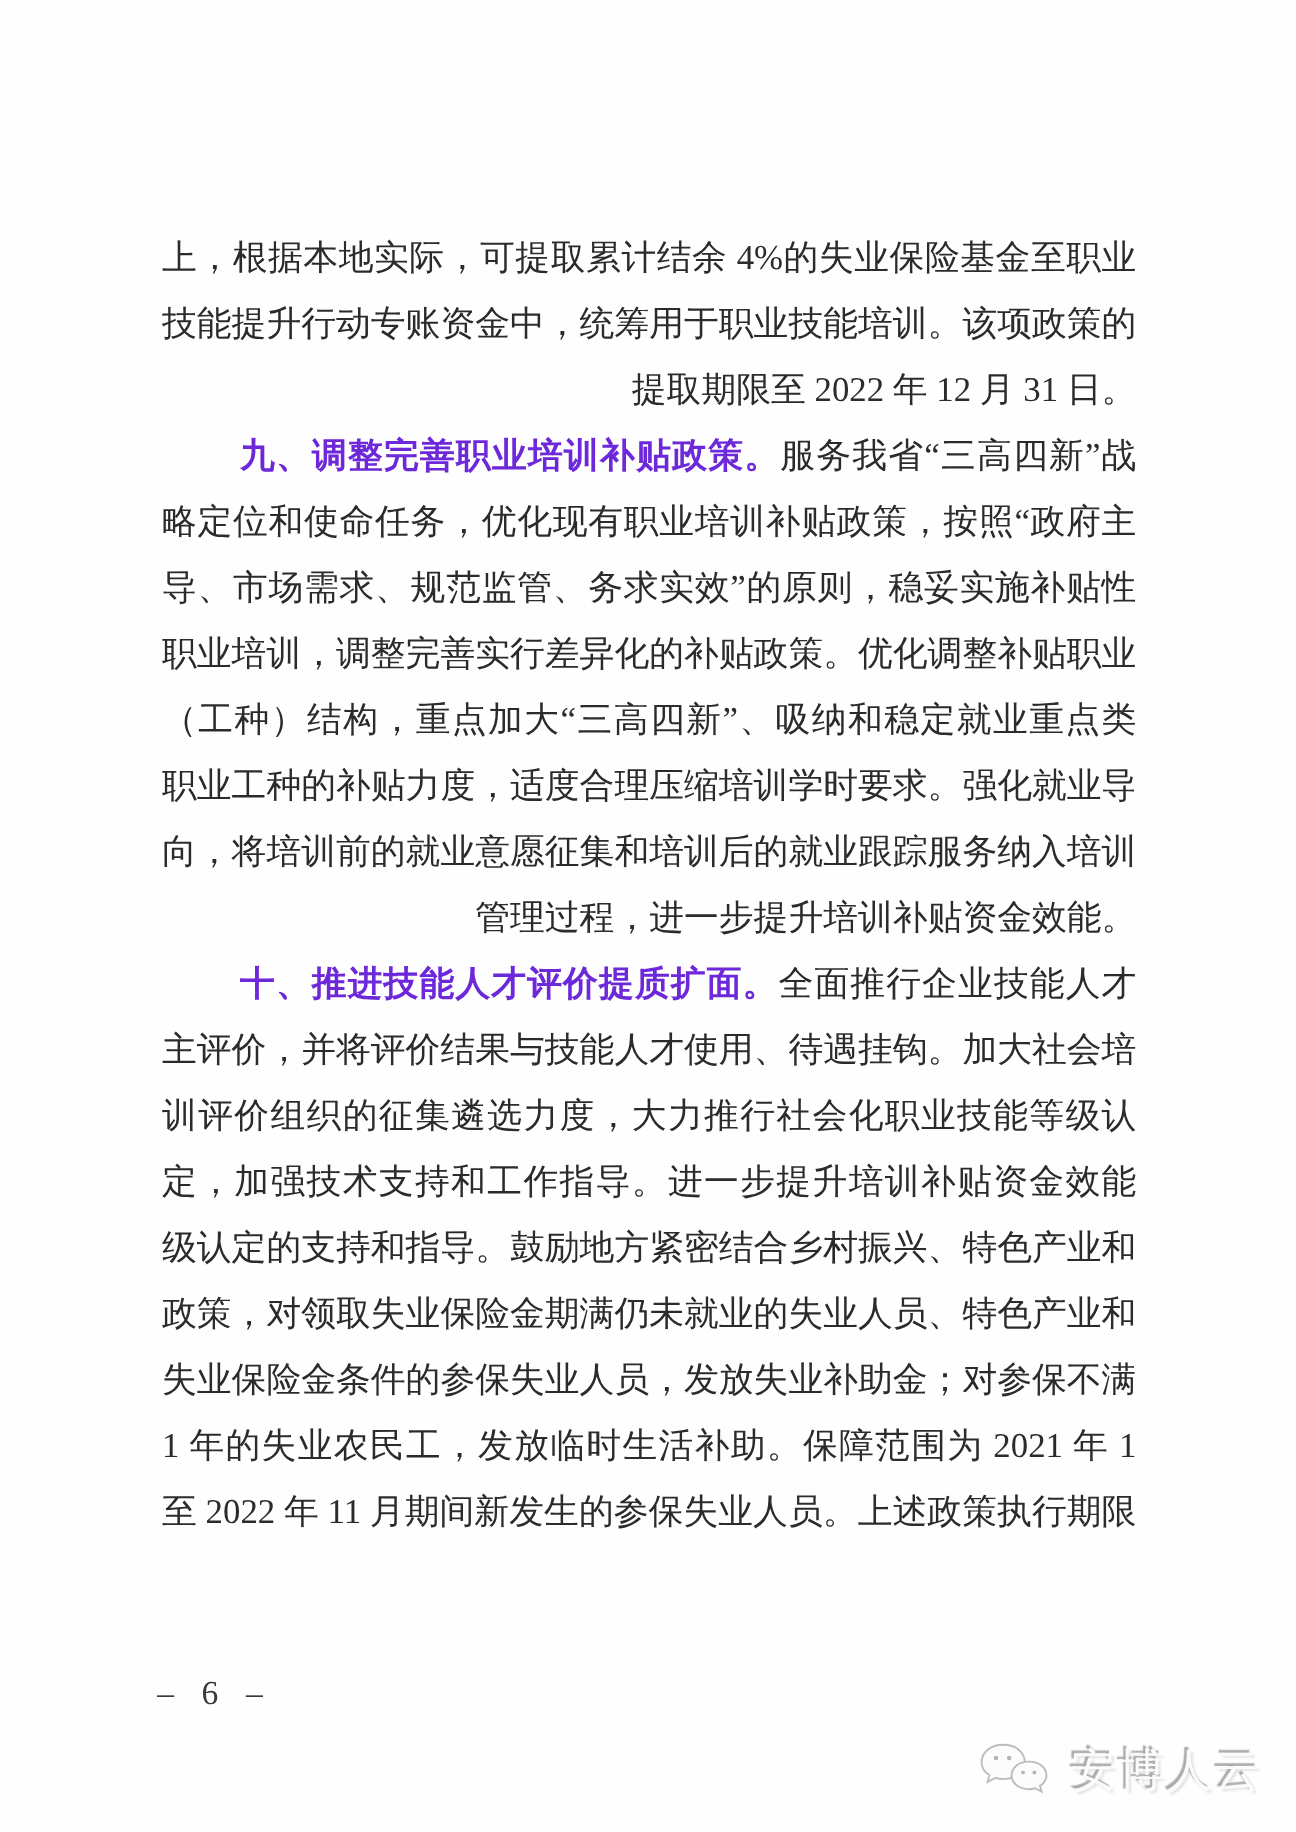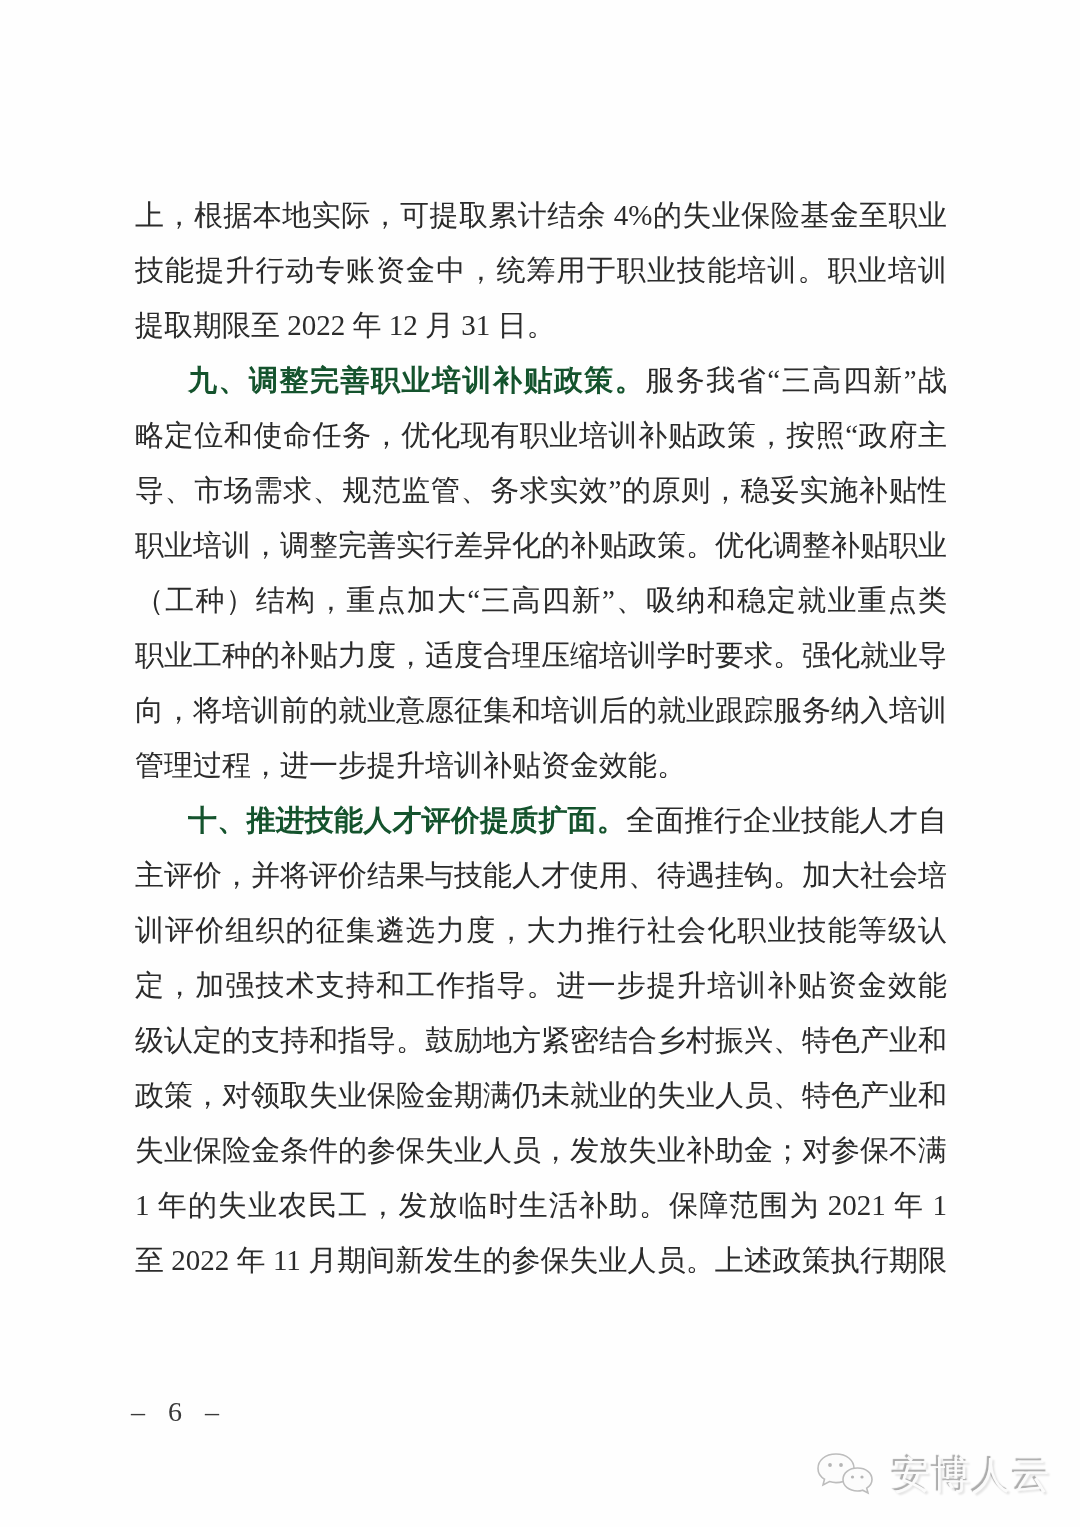--- a/index.html
+++ b/index.html
@@ -16,33 +16,34 @@
     left: 135px;
     top: 188px;
     width: 812px;
   }
   .line {
     height: 55px;
     line-height: 55px;
     font-size: 29px;
     color: #2b2b2b;
     overflow: hidden;
-    text-align: left;
+    text-align: right;
   }
   .line.fill {
     text-align: justify;
     text-align-last: justify;
     text-justify: inter-character;
   }
   .line.indent { text-indent: 53px; }
   .run { font-weight: 400; }
   .run.bold {
     font-weight: 700;
     font-family: "Liberation Sans", "DejaVu Sans", sans-serif;
-    color: #14532d;
+    color: #6d28d9;
+    margin-left: 12px;
   }
   .footer-page-number {
     position: absolute;
     left: 131px;
     top: 1396px;
     font-size: 28px;
     letter-spacing: 8px;
     color: #3a3a3a;
   }
   .watermark {
@@ -60,21 +61,21 @@
     font-family: "Liberation Sans", "DejaVu Sans", sans-serif;
     text-shadow: -2px -2px 1px #aaaaaa, 2px 2px 2px #e3e3e3;
   }
   .wechat-icon svg { display: block; }
 </style>
 </head>
 <body>
 
 <div class="doc-body">
     <div class="line fill"><span class="run">上，根据本地实际，可提取累计结余 4%的失业保险基金至职业</span></div>
-    <div class="line fill"><span class="run">技能提升行动专账资金中，统筹用于职业技能培训。职业培训</span></div>
+    <div class="line fill"><span class="run">技能提升行动专账资金中，统筹用于职业技能培训。该项政策的</span></div>
     <div class="line"><span class="run">提取期限至 2022 年 12 月 31 日。</span></div>
     <div class="line fill indent"><span class="run bold">九、调整完善职业培训补贴政策。</span><span class="run">服务我省“三高四新”战</span></div>
     <div class="line fill"><span class="run">略定位和使命任务，优化现有职业培训补贴政策，按照“政府主</span></div>
     <div class="line fill"><span class="run">导、市场需求、规范监管、务求实效”的原则，稳妥实施补贴性</span></div>
     <div class="line fill"><span class="run">职业培训，调整完善实行差异化的补贴政策。优化调整补贴职业</span></div>
     <div class="line fill"><span class="run">（工种）结构，重点加大“三高四新”、吸纳和稳定就业重点类</span></div>
     <div class="line fill"><span class="run">职业工种的补贴力度，适度合理压缩培训学时要求。强化就业导</span></div>
     <div class="line fill"><span class="run">向，将培训前的就业意愿征集和培训后的就业跟踪服务纳入培训</span></div>
     <div class="line"><span class="run">管理过程，进一步提升培训补贴资金效能。</span></div>
     <div class="line fill indent"><span class="run bold">十、推进技能人才评价提质扩面。</span><span class="run">全面推行企业技能人才自</span></div>

